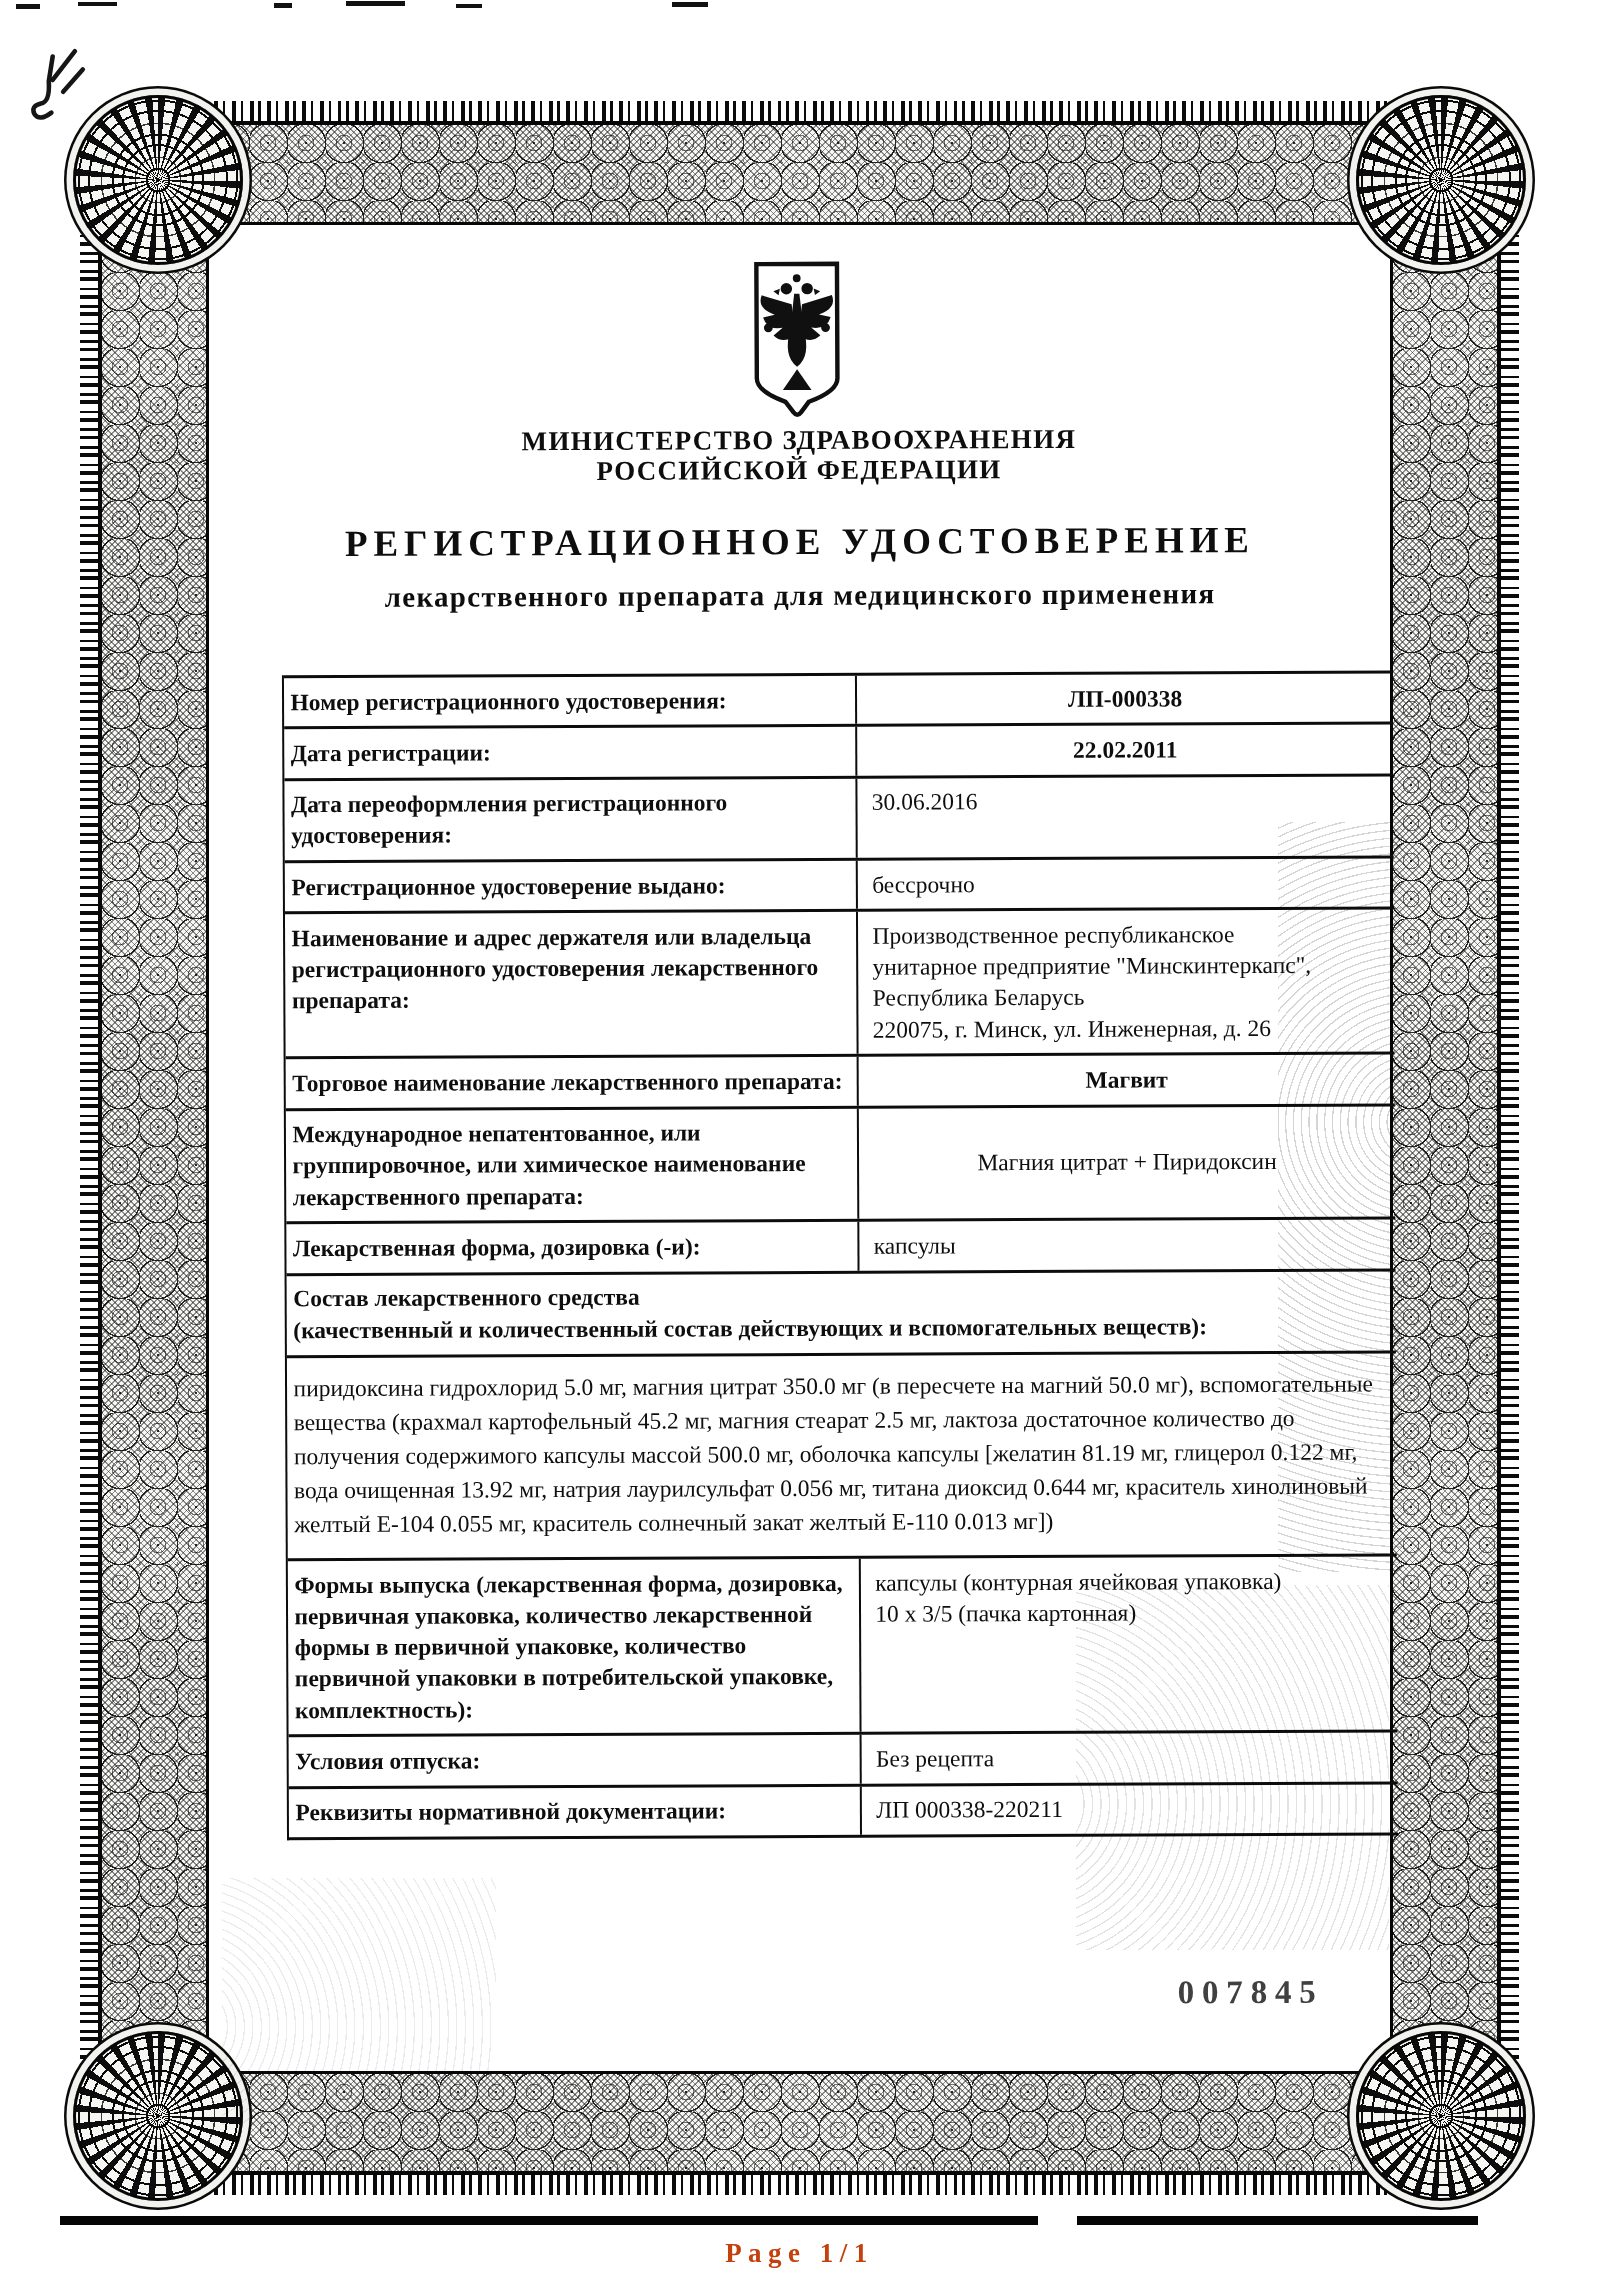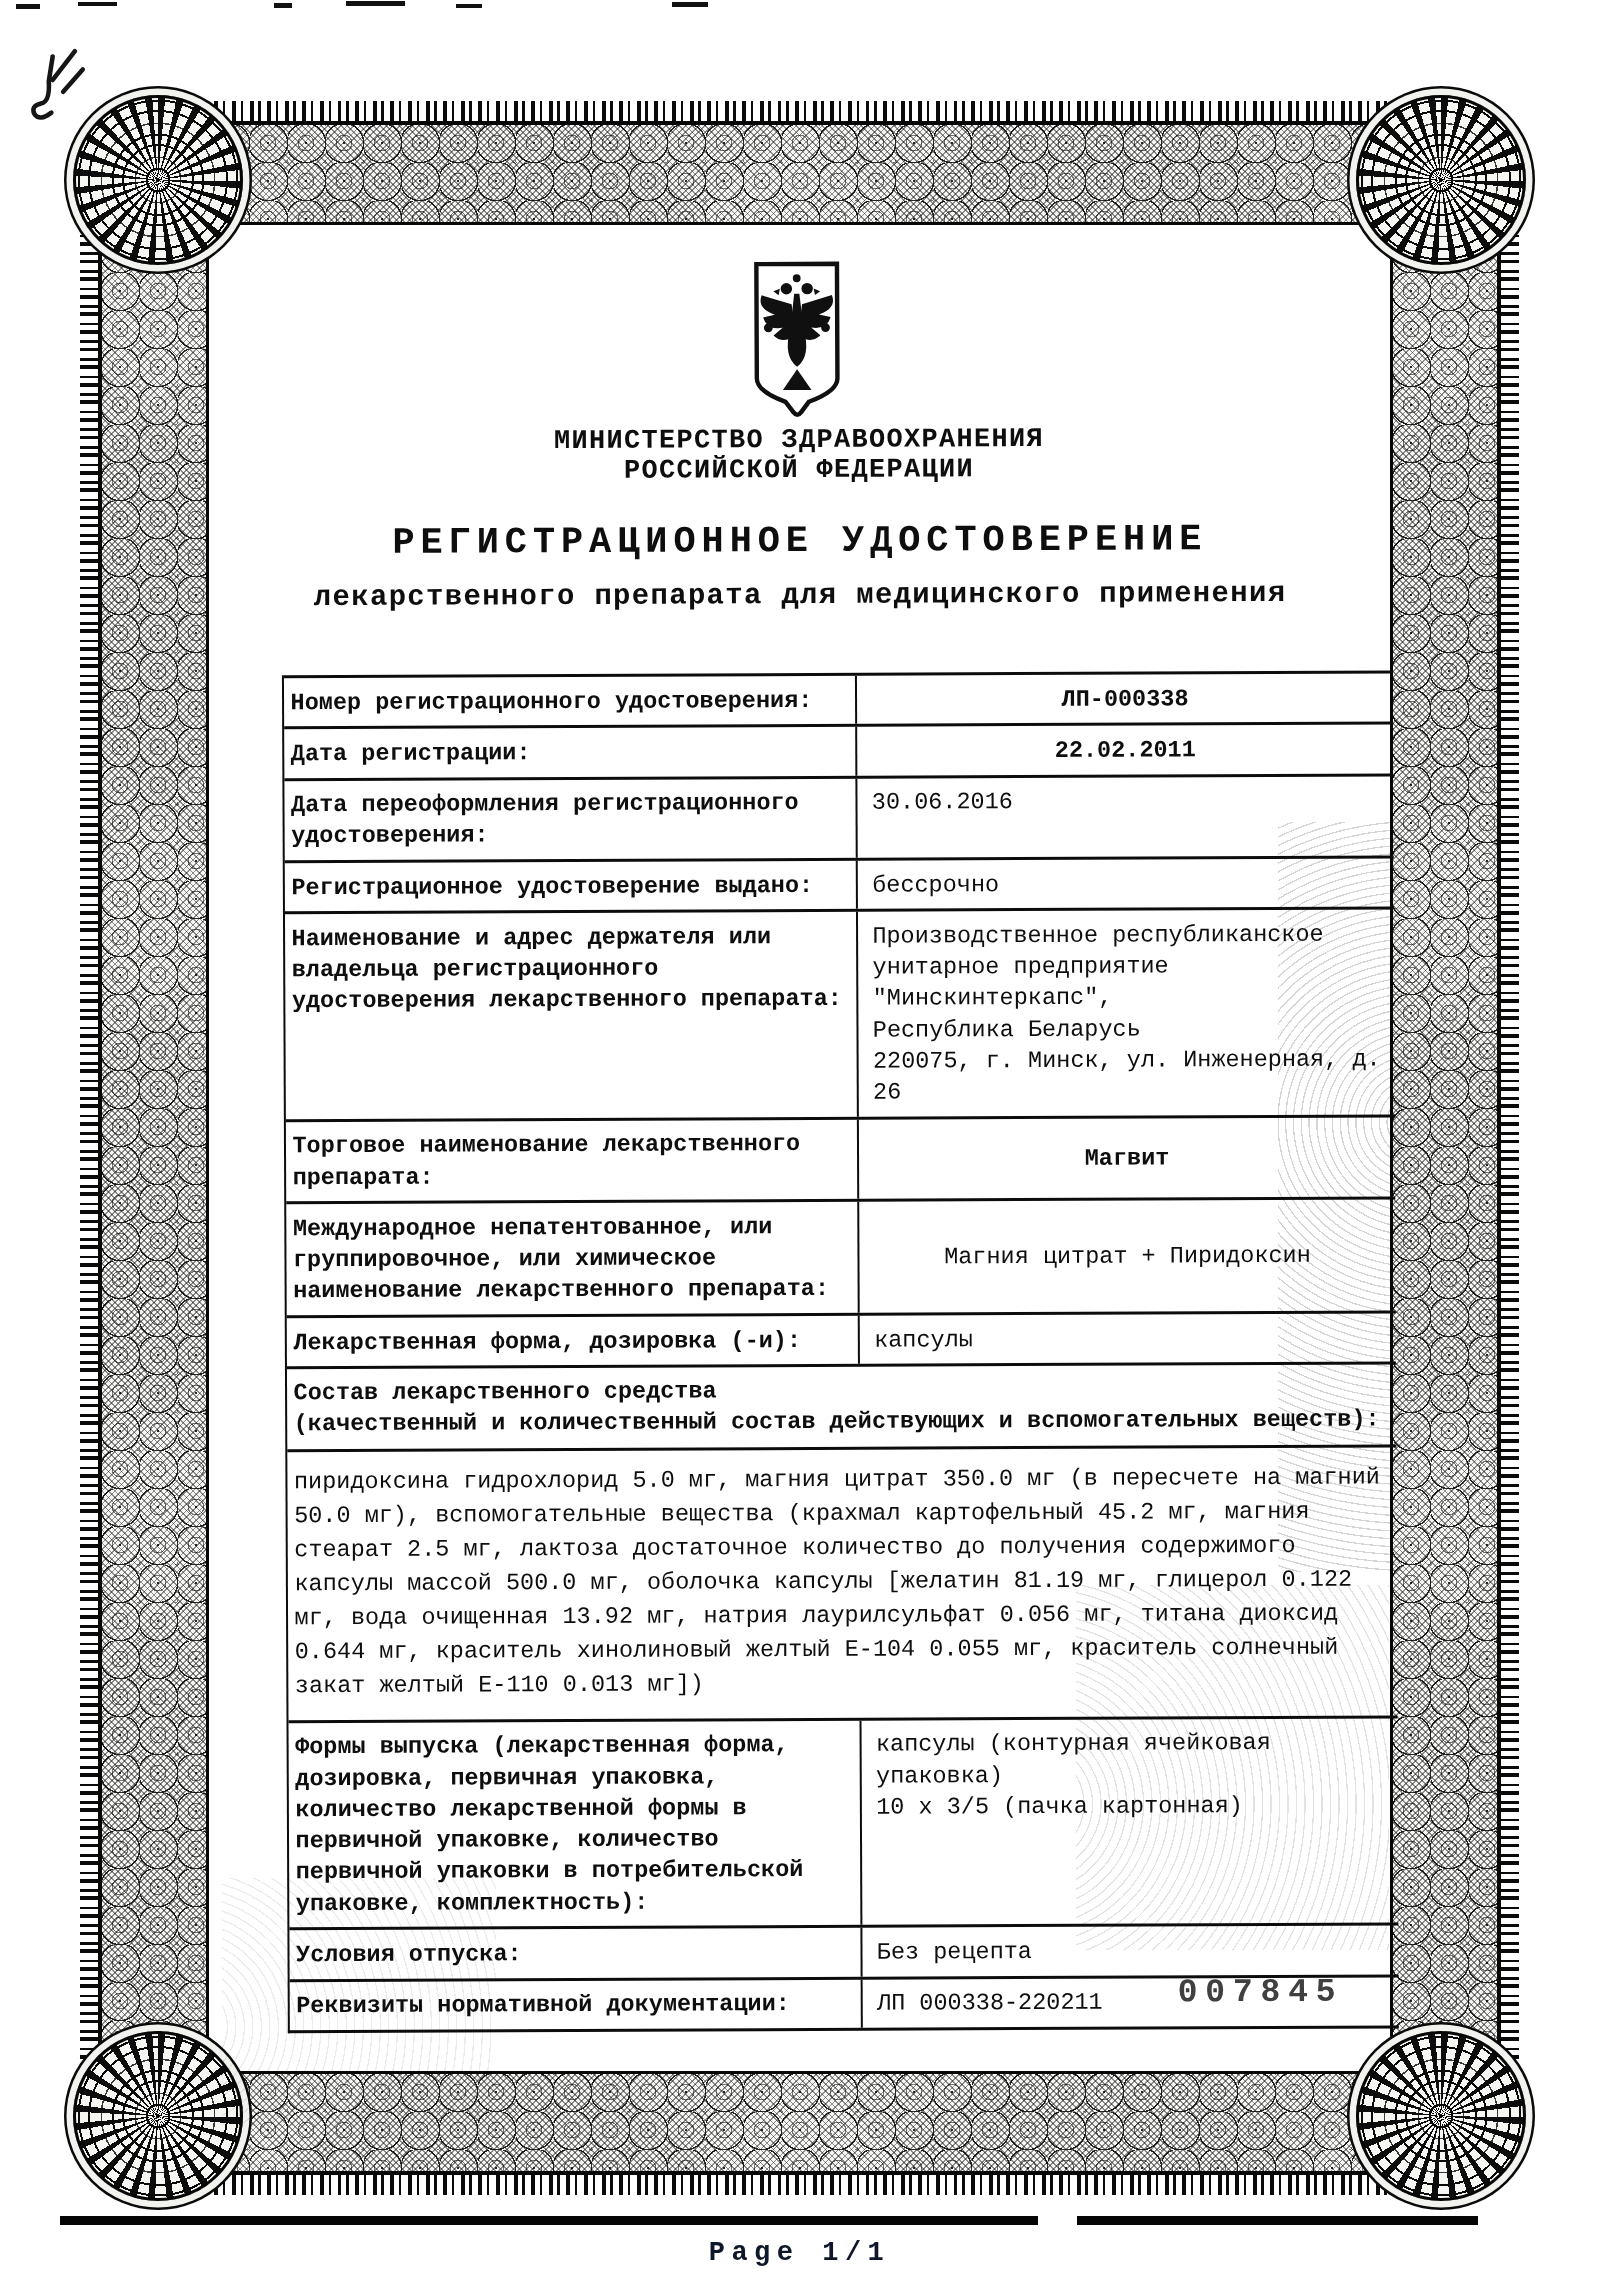--- a/index.html
+++ b/index.html
@@ -1,26 +1,26 @@
 <!DOCTYPE html>
 <html style="font-size:10.4px"><head>
 <meta charset="utf-8">
 <style>
   html,body{margin:0;padding:0;background:#ffffff;}
   .doc{
     position:relative; width:1599px; height:2295px; background:#fff;
-    font-family:Liberation Mono, monospace; color:#0e0e0e; overflow:hidden;
+    font-family:Liberation Serif, serif; color:#0e0e0e; overflow:hidden;
   }
   
   .speck{position:absolute;background:#111;}
   .handmark{position:absolute;left:19.6px;top:29px;width:85px;height:98px;}
   .scan-edge-bar{position:absolute;left:60px;top:2216px;width:1418px;height:8.5px;background:#050505;}
   .scan-edge-bar .notch{position:absolute;left:978px;top:0;width:39px;height:8.5px;background:#fff;}
   .page-footer{position:absolute;left:0;top:2238px;width:1599px;text-align:center;
-    font-size:27px;font-weight:bold;letter-spacing:6.5px;color:#0f172a;}
+    font-size:27px;font-weight:bold;letter-spacing:6.5px;color:#c2410c;}
   
   .frame{position:absolute;left:98px;top:121px;width:1403px;height:2054px;}
   .band{position:absolute;background-color:#f6f6f4;
     background-image:
       repeating-radial-gradient(circle at 18px 18px, rgba(5,5,5,.85) 0 1.3px, transparent 1.3px 7.2px, rgba(5,5,5,.55) 7.2px 8.5px, transparent 8.5px 19px),
       repeating-linear-gradient(45deg, rgba(10,10,10,.45) 0 1.3px, transparent 1.3px 4.6px),
       repeating-linear-gradient(-45deg, rgba(10,10,10,.45) 0 1.3px, transparent 1.3px 4.6px);
     background-size:38px 38px,auto,auto;}
   .band.top{left:0;right:0;top:0;height:97px;border-top:4.6px solid #060606;border-bottom:3.3px solid #060606;}
   .band.bottom{left:0;right:0;bottom:0;height:97px;border-bottom:4.6px solid #060606;border-top:3.3px solid #060606;}

